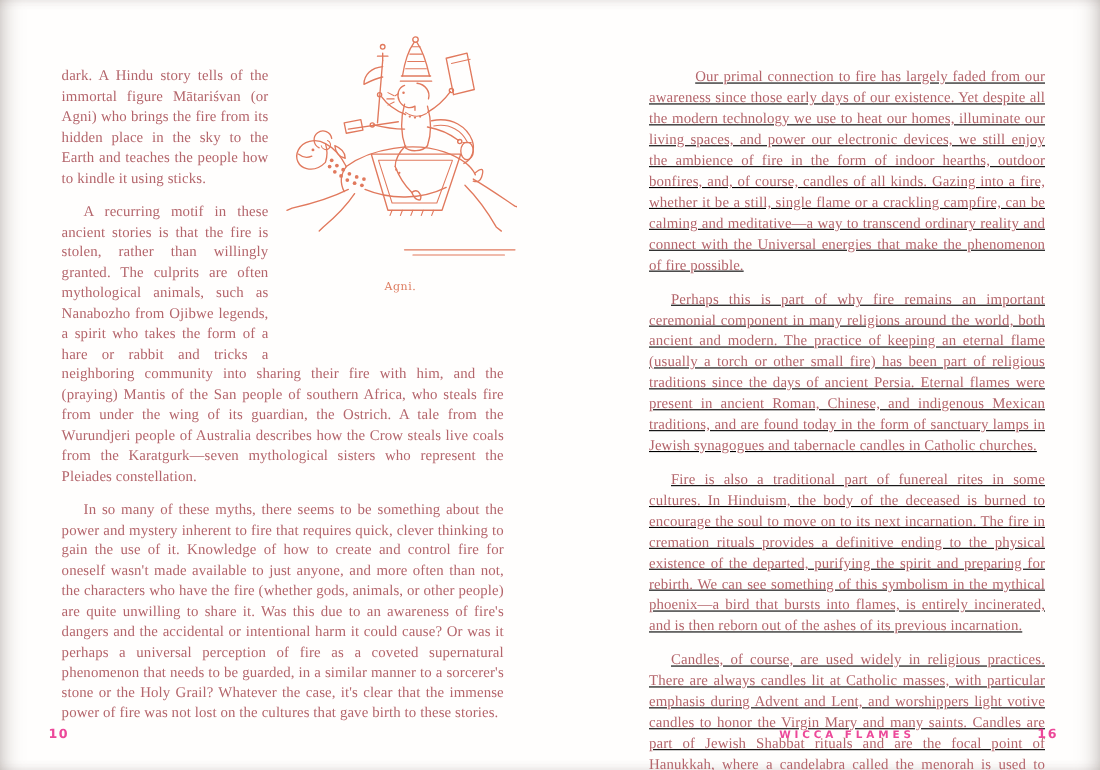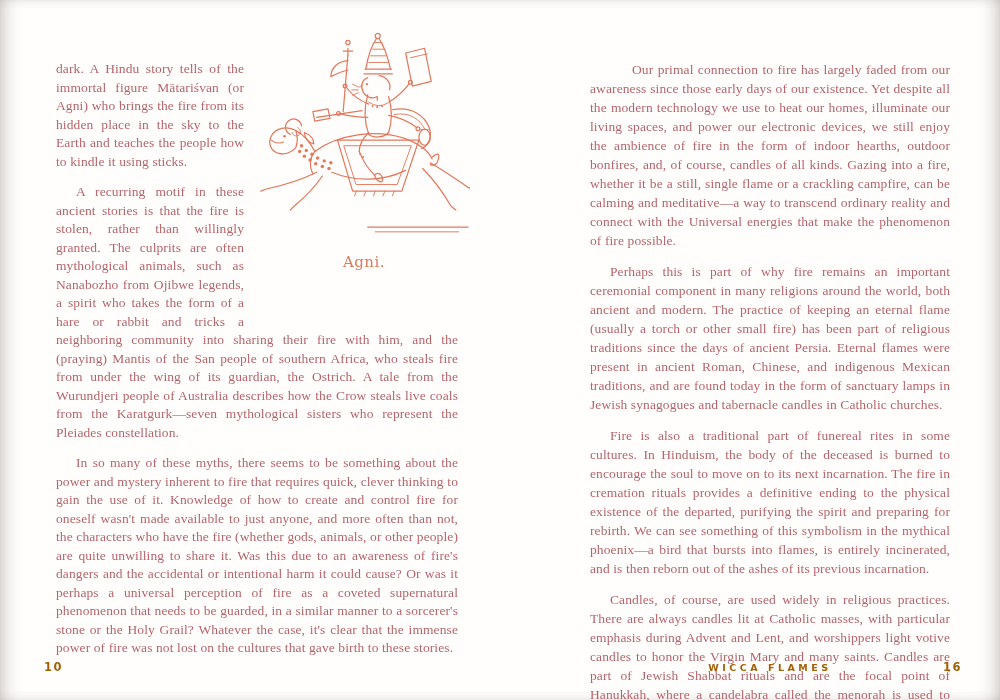--- a/index.html
+++ b/index.html
@@ -3,32 +3,32 @@
 <meta charset="utf-8">
 <title>Book Spread</title>
 <style>
   html,body{margin:0;padding:0;background:#ffffff;}
   body{width:1000px;height:700px;font-family:"Liberation Serif","DejaVu Serif",serif;}
   .spread{position:relative;width:1000px;height:700px;display:flex;background:#fffefd;overflow:hidden;
           box-shadow:inset 16px 0 20px -16px rgba(110,95,90,.5), inset -16px 0 20px -16px rgba(110,95,90,.5),
                      inset 0 8px 12px -10px rgba(110,95,90,.18), inset 0 -8px 12px -10px rgba(110,95,90,.18);}
   .page{position:relative;width:500px;height:700px;box-sizing:border-box;}
   .page--left{padding:48px 30px 0 44px;}
-  .page--right{padding:48px 38px 0 78px;}
+  .page--right{padding:48px 38px 0 78px;text-decoration:underline;}
   .page-body{color:#b4656b;font-size:13.5px;text-align:justify;letter-spacing:.1px;}
   .page--left .page-body{line-height:18.5px;}
   .page--right .page-body{line-height:19px;}
   .page-body p{margin:12px;text-indent:20px;}
   p.p-continued{text-indent:0;}
   p.p-chapter-start{text-indent:42px;}
   .agni-figure{float:right;width:212px;margin:-30px 0 44px 14px;text-align:center;}
   .agni-figure svg{display:block;margin:0 auto;}
-  .agni-figure figcaption{font-size:15px;color:#dd7a5e;letter-spacing:.5px;margin-top:1px;font-family:"DejaVu Serif",serif;}
+  .agni-figure figcaption{font-size:10px;color:#dd7a5e;letter-spacing:.5px;margin-top:1px;font-family:"DejaVu Serif",serif;}
   .footer{position:absolute;bottom:26px;left:44px;right:30px;display:flex;align-items:baseline;
-          color:#a16207;font-family:"DejaVu Sans","Liberation Sans",sans-serif;}
+          color:#ec4899;font-family:"DejaVu Sans","Liberation Sans",sans-serif;}
   .page--right .footer{left:78px;right:38px;}
   .running-head{flex:1;text-align:center;font-size:9.5px;font-weight:700;letter-spacing:3.5px;}
   .pagenum{font-size:11.5px;font-weight:700;letter-spacing:1.5px;min-width:22px;}
   .pagenum--right{text-align:right;}
   .footer-spacer{min-width:22px;}
 </style>
 </head>
 <body>
 
 <div class="spread">

